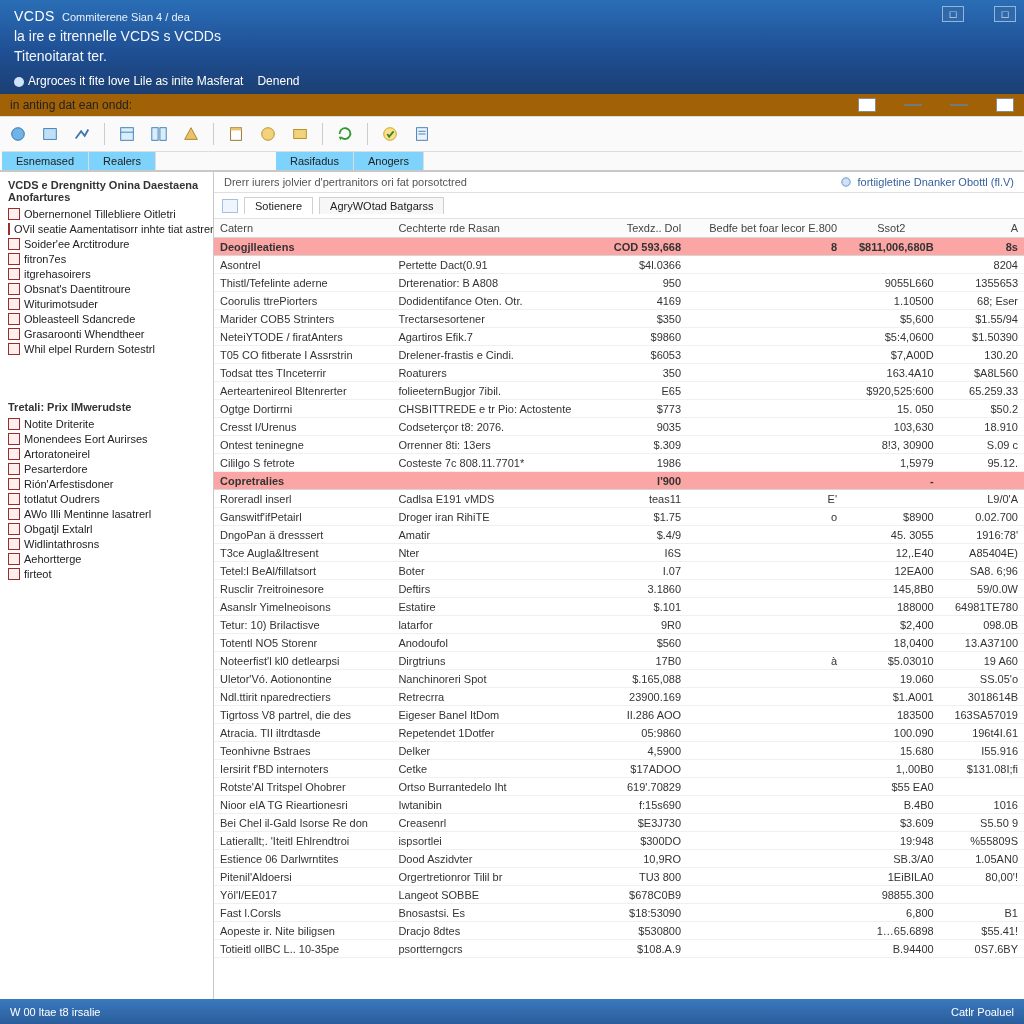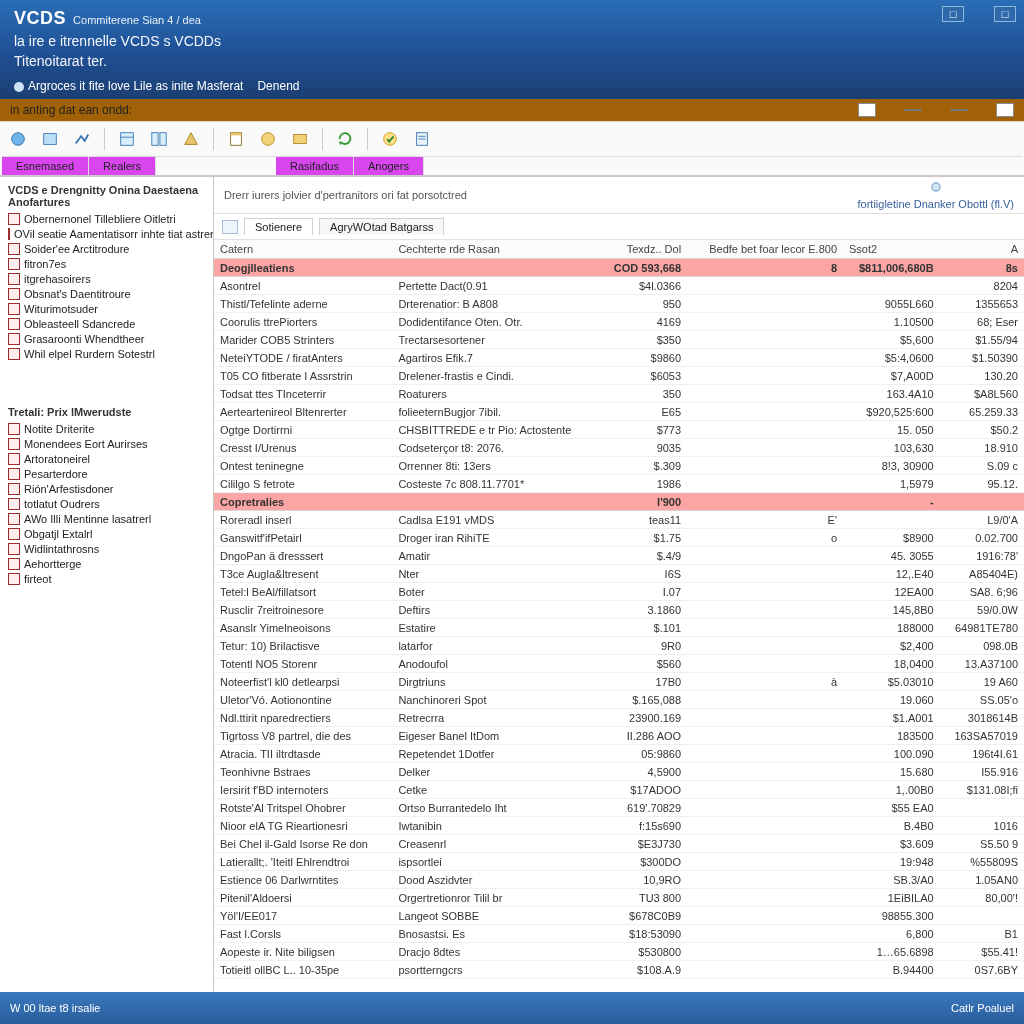--- a/index.html
+++ b/index.html
@@ -15,21 +15,21 @@
     flex-direction: column;
   }
 
   
   .banner {
     background: linear-gradient(#2a6eb6, #1f4f94 55%, #1b3f72);
     color: #fff;
     padding: 8px 14px 6px 14px;
     position: relative;
   }
-  .banner .app-title { font-size: 18px; font-weight: bold; letter-spacing: .5px; }
+  .banner .app-title { font-size: 14px; font-weight: normal; letter-spacing: .5px; }
   .banner .app-sub { font-size: 11px; opacity: .9; margin-left: 4px; }
   .banner .line2, .banner .line3 { font-size: 14px; margin-top: 4px; opacity: .95; }
   .banner .winbtns { position: absolute; right: 8px; top: 6px; display: flex; gap: 30px; }
   .banner .winbtn {
     width: 22px; height: 16px; border: 1px solid #8fb6dd; background: #2f69a9;
     display: flex; align-items: center; justify-content: center; font-size: 11px;
   }
   .banner-links {
     margin-top: 10px; display: flex; gap: 14px; align-items: center;
     font-size: 12px;
@@ -58,21 +58,21 @@
     background: #fafafa;
   }
   .toolbar-icons { display:flex; gap: 8px; padding: 2px 4px 6px 4px; }
   .tb-icon {
     width: 24px; height: 22px; display:flex; align-items:center; justify-content:center;
     border-radius:2px;
   }
   .tb-sep { width:1px; background:#ccc; height:22px; margin: 0 2px; }
   .toolbar-tabs { display:flex; gap: 0; border-top:1px solid #ddd; }
   .toolbar-tab {
-    padding: 3px 14px; border-right:1px solid #ddd; background:#d946ef;
+    padding: 3px 14px; border-right:1px solid #ddd; background:#7dd3fc;
     font-size: 11px; cursor:pointer;
   }
 
   
   .main { flex:1; display:flex; overflow:hidden; border-top:1px solid #c8c8c8; }
   .sidebar {
     width: 214px; border-right:1px solid #c8c8c8;
     overflow-y:auto; background:#fff; padding: 4px 0 4px 2px;
     font-size: 11px;
   }
@@ -85,21 +85,21 @@
   }
   .tic { width:12px; height:12px; border:1px solid #9b2c2c; background:#fee; display:inline-block; }
   .sidebar .spacer { height: 14px; }
 
   .content { flex:1; display:flex; flex-direction:column; overflow:hidden; }
   .content-header {
     display:flex; justify-content:space-between; align-items:center;
     padding: 3px 10px; border-bottom:1px solid #e0e0e0; color:#555;
     font-size: 11px;
   }
-  .content-header .rightmark { display:flex; align-items:center; gap:4px; color:#365f9e;flex-direction:column; }
+  .content-header .rightmark { display:flex; align-items:center; gap:4px; color:#365f9e; }
   .content-subtabs {
     display:flex; gap: 6px; padding: 4px 8px; border-bottom:1px solid #e0e0e0;
     align-items:center;
   }
   .content-subtabs .sico { width:16px; height:14px; border:1px solid #a7bede; background:#eef5fc; }
   .content-subtabs .stab {
     padding: 2px 10px; border:1px solid #d0d0d0; border-bottom:none;
     background:#f7f7f7; font-size:11px; cursor:pointer;
   }
   .content-subtabs .stab.active { background:#fff; }
@@ -116,21 +116,21 @@
     white-space:nowrap;
   }
   table.grid td.num { text-align:right; }
   table.grid tr.section td {
     color:#333; font-weight:bold; border-top:1px solid #d6d6d6;
     border-bottom:1px solid #d6d6d6; background:#fca5a5;
   }
 
   
   .statusbar {
-    height: 32px; background: linear-gradient(#3a79bd, #2a5d9c);
+    height: 25px; background: linear-gradient(#3a79bd, #2a5d9c);
     color:#fff; font-size:11px; display:flex; align-items:center;
     justify-content:space-between; padding: 0 10px;
   }
 
   
   svg.ic { width:18px; height:18px; }
 </style>
 </head>
 <body>
 
@@ -357,21 +357,21 @@
       <div class="stab">AgryWOtad Batgarss</div>
     </div>
     <div class="grid-wrap">
       <table class="grid">
         <thead>
             <tr id="grid-head">
               <th>Catern</th>
               <th>Cechterte rde Rasan</th>
               <th style="text-align: right;">Texdz.. Dol</th>
               <th style="text-align: right;">Bedfe bet foar lecor E.800</th>
-              <th style="text-align: left;">Ssot2</th>
+              <th style="text-align: center;">Ssot2</th>
               <th style="text-align: right;">A</th>
             </tr>
           </thead>
         <tbody id="grid-body">
             <tr class="section">
               <td colspan="2">Deogjlleatiens</td>
               <td class="num">COD 593,668</td>
               <td class="num">8</td>
               <td class="num">$811,006,680B</td>
               <td class="num">8s</td>

